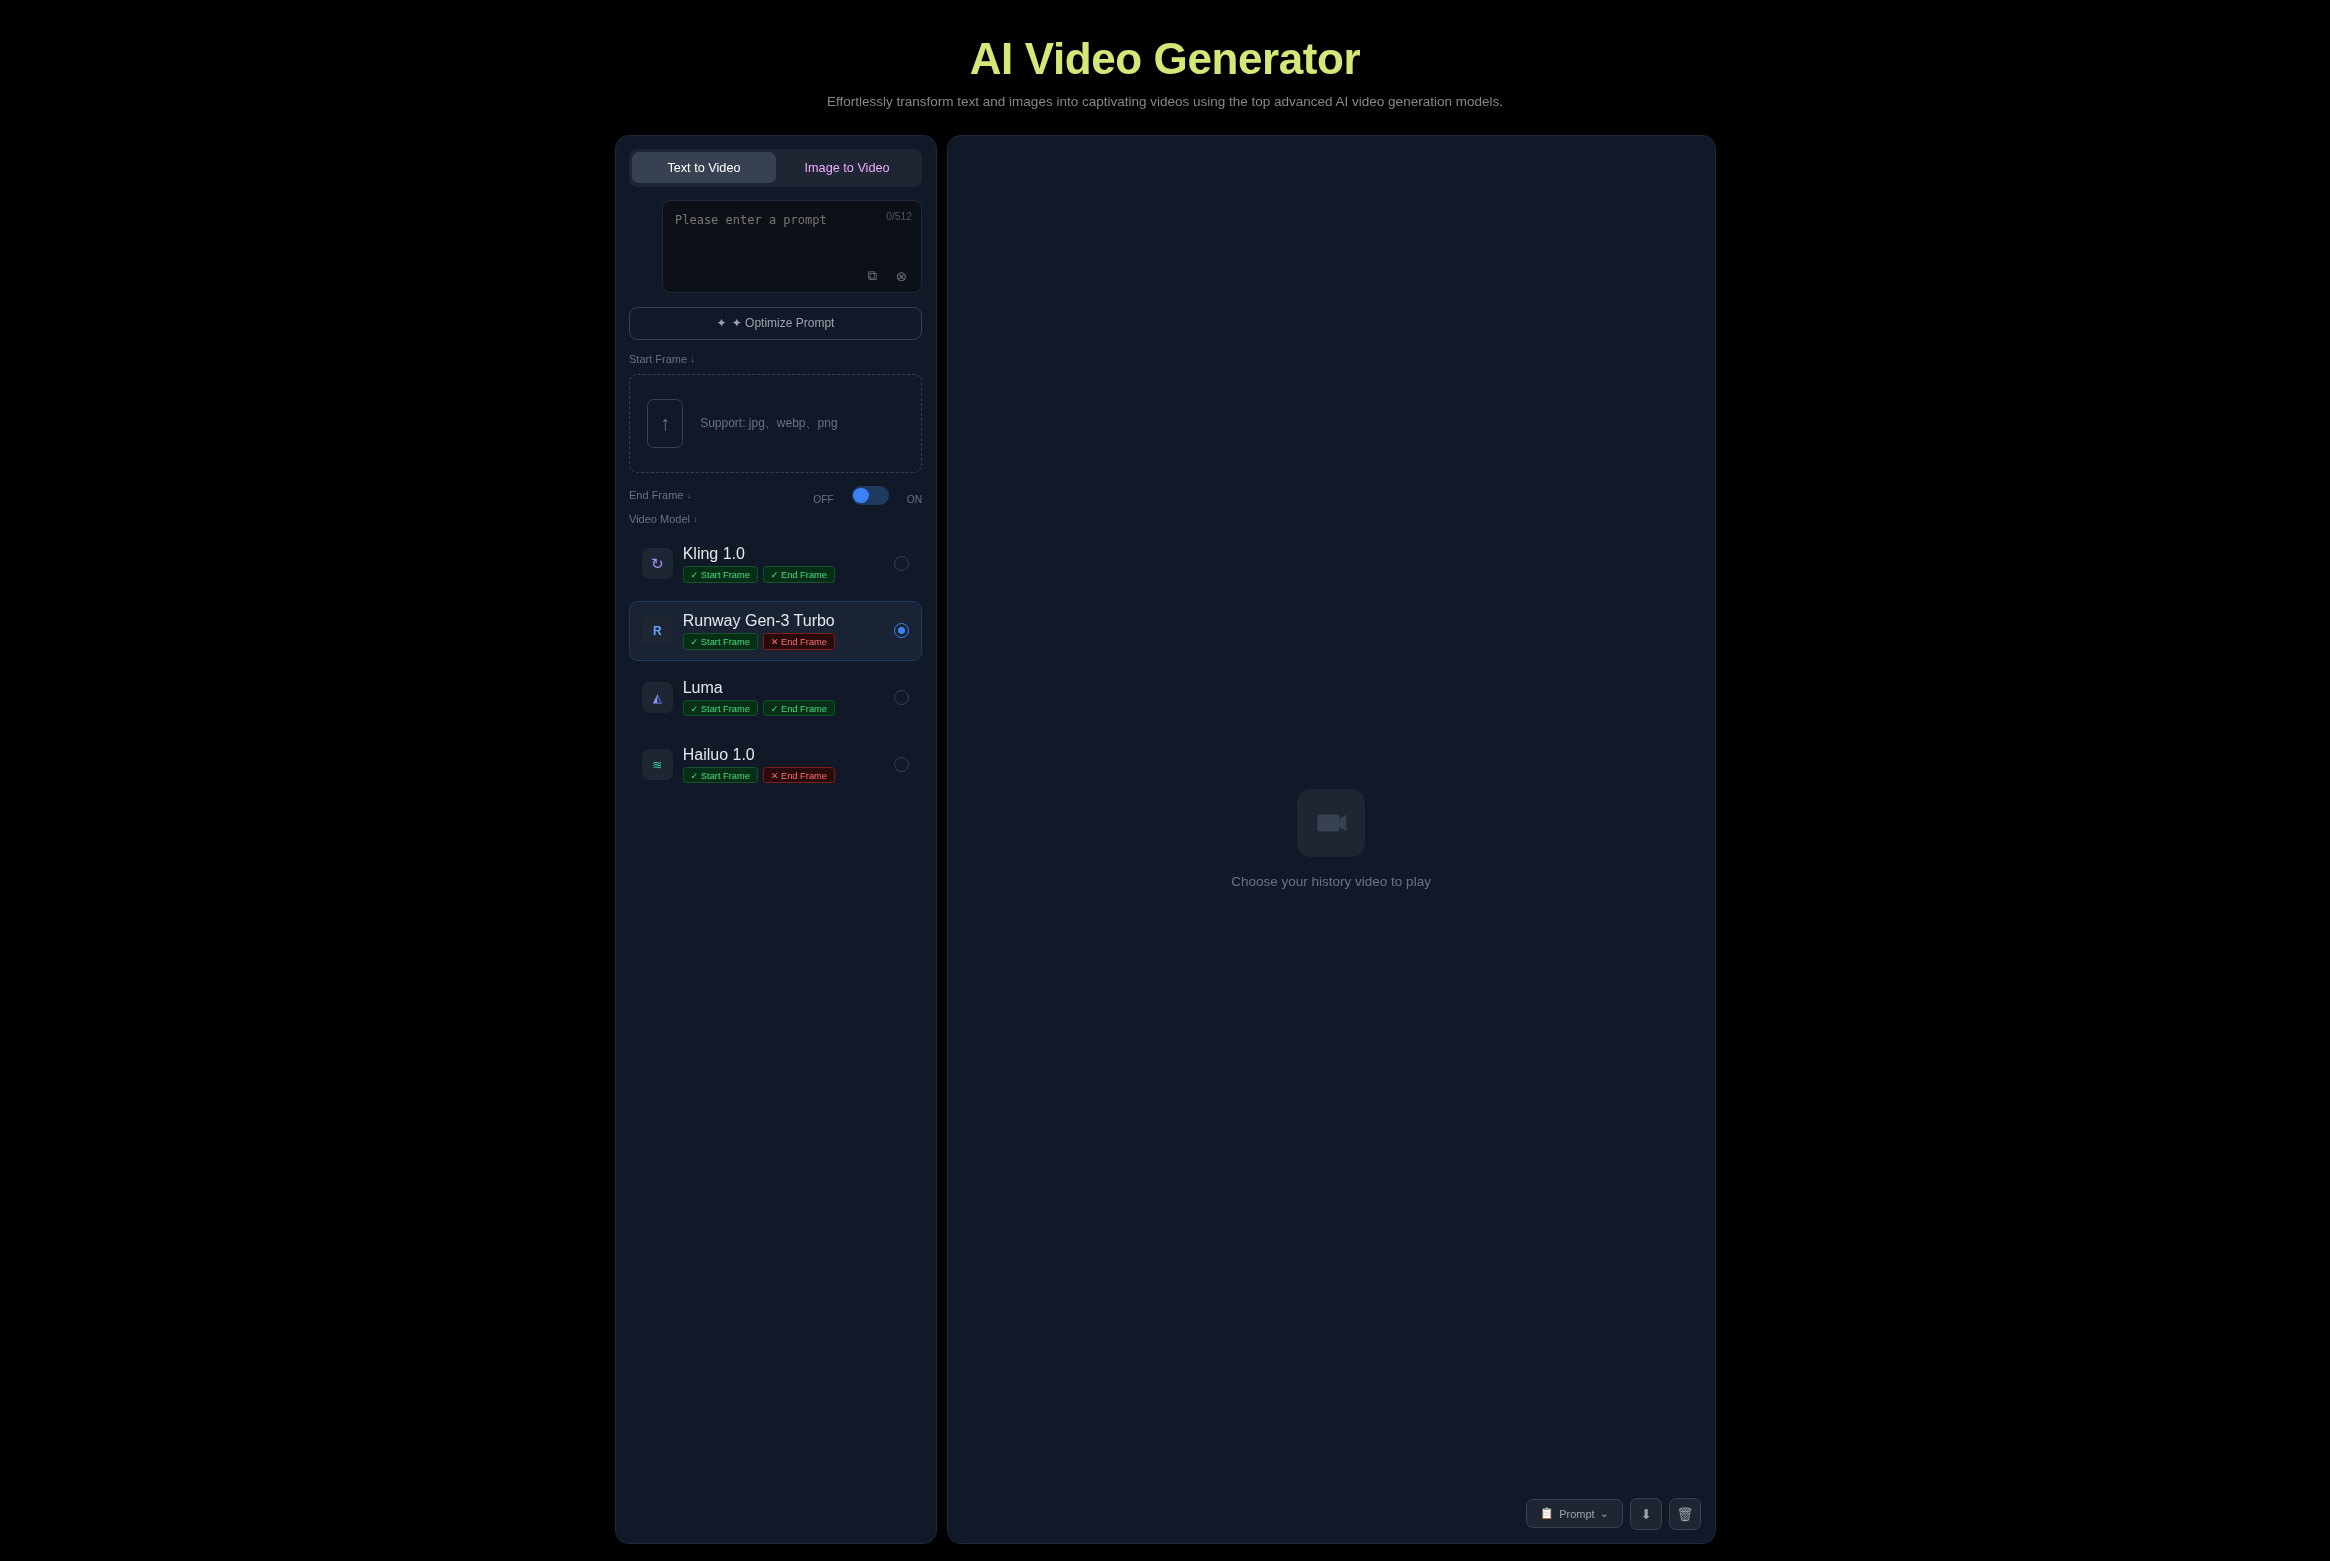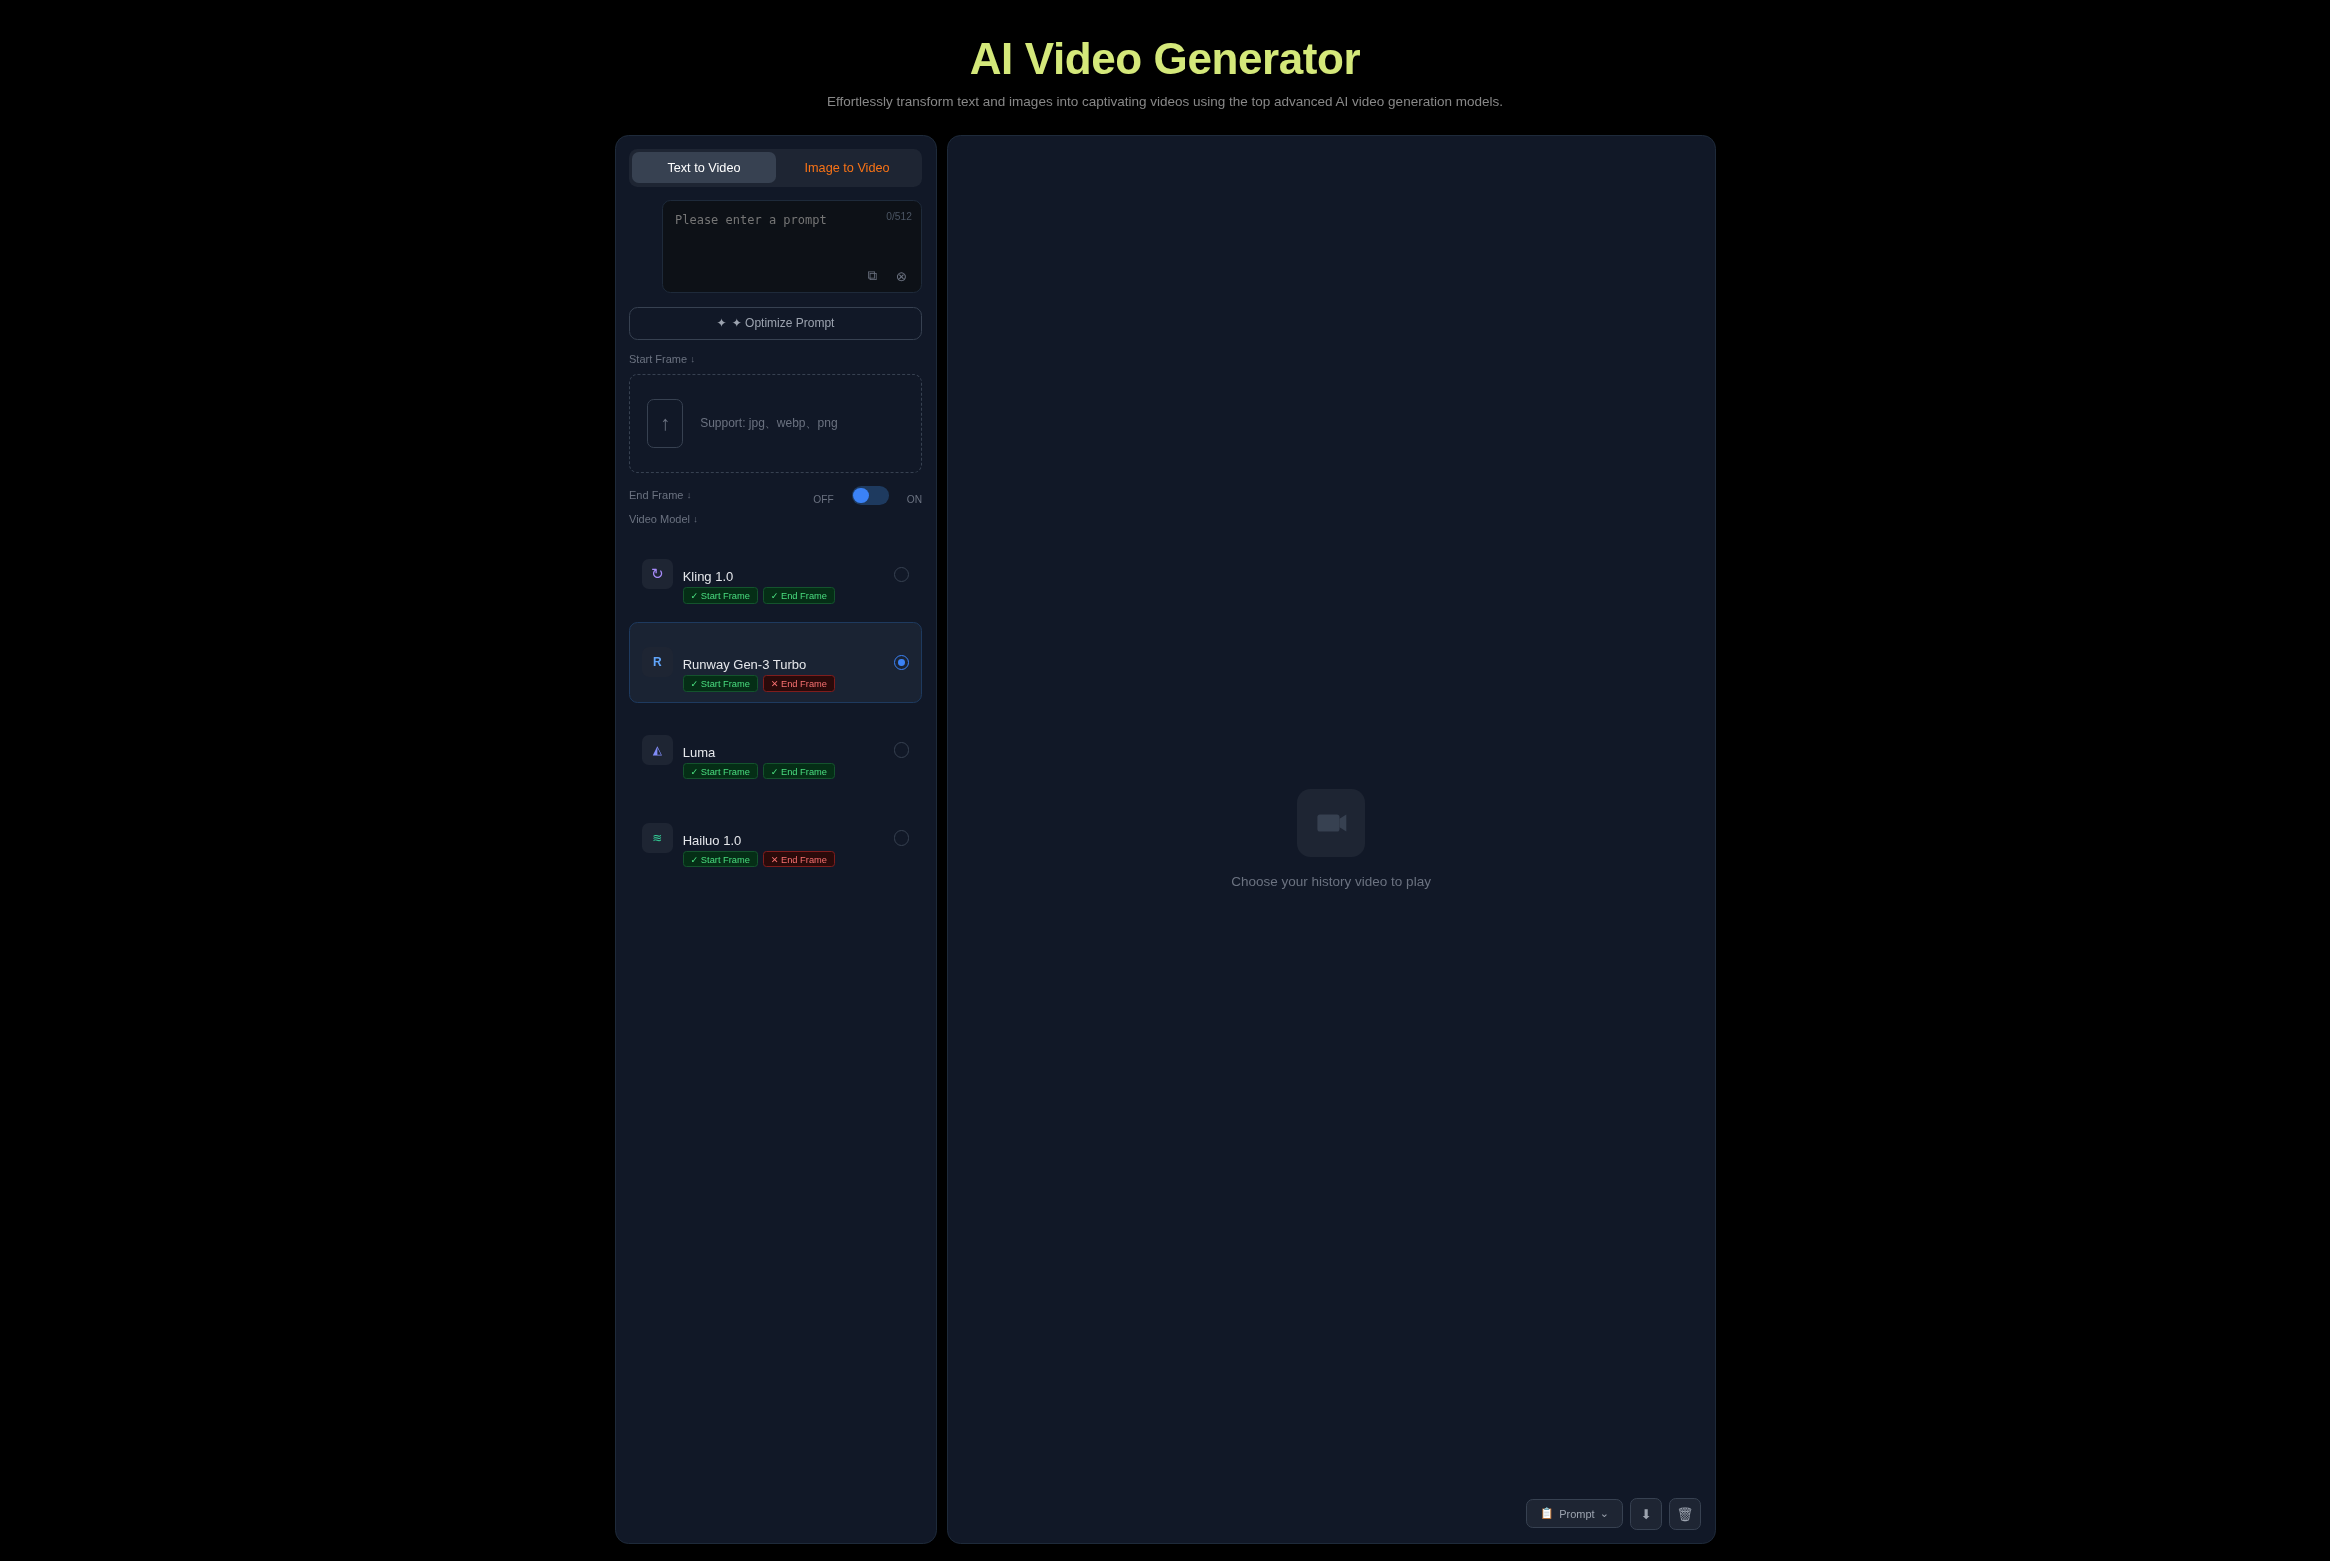--- a/index.html
+++ b/index.html
@@ -73,21 +73,21 @@
       transition: background 0.2s;
     }
 
     .tab-btn.active {
       background: #374151;
       color: #fff;
     }
 
     .tab-btn.inactive {
       background: transparent;
-      color: #f97316;
+      color: #f0abfc;
       text-align: center;
     }
 
     .prompt-area {
       position: relative;
       margin-bottom: 10.2px;
       padding-left: 33px;
     }
 
     .prompt-textarea {
@@ -265,25 +265,24 @@
       align-items: center;
       justify-content: center;
       font-size: 15.2px;
       background: #1e2533;
       flex-shrink: 0;
     }
 
     .model-info { flex: 1; }
 
     .model-name {
-      font-size: 13px;
+      font-size: 16px;
       font-weight: 500;
       color: #e5e7eb;
       margin-bottom: 3.4px;
-      margin-top: 24px;
     }
 
     .model-tags {
       display: flex;
       gap: 5.1px;
       flex-wrap: wrap;
     }
 
     .tag {
       font-size: 9.3px;

